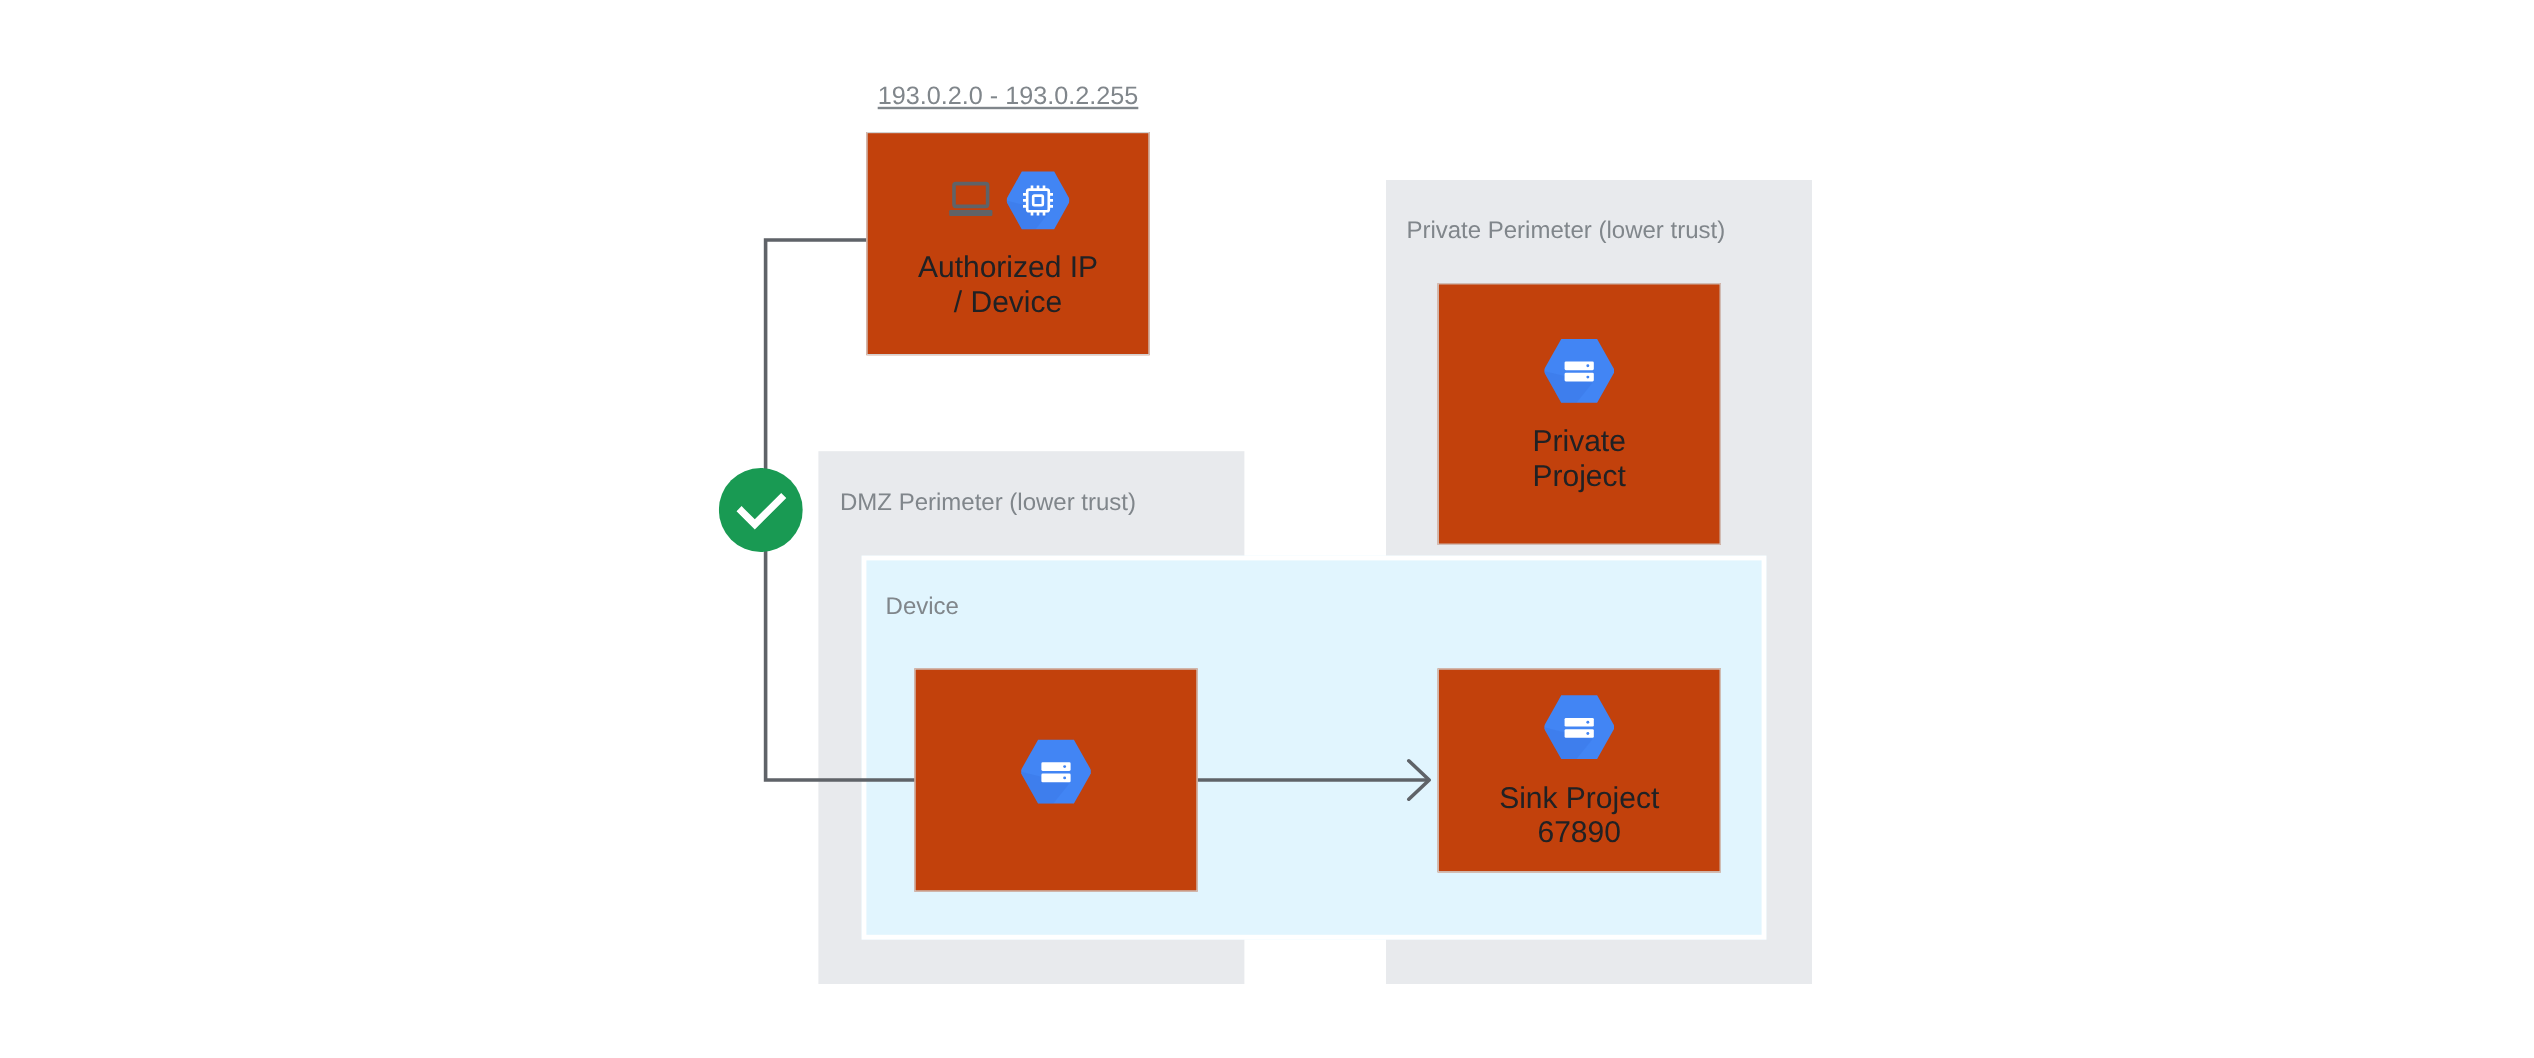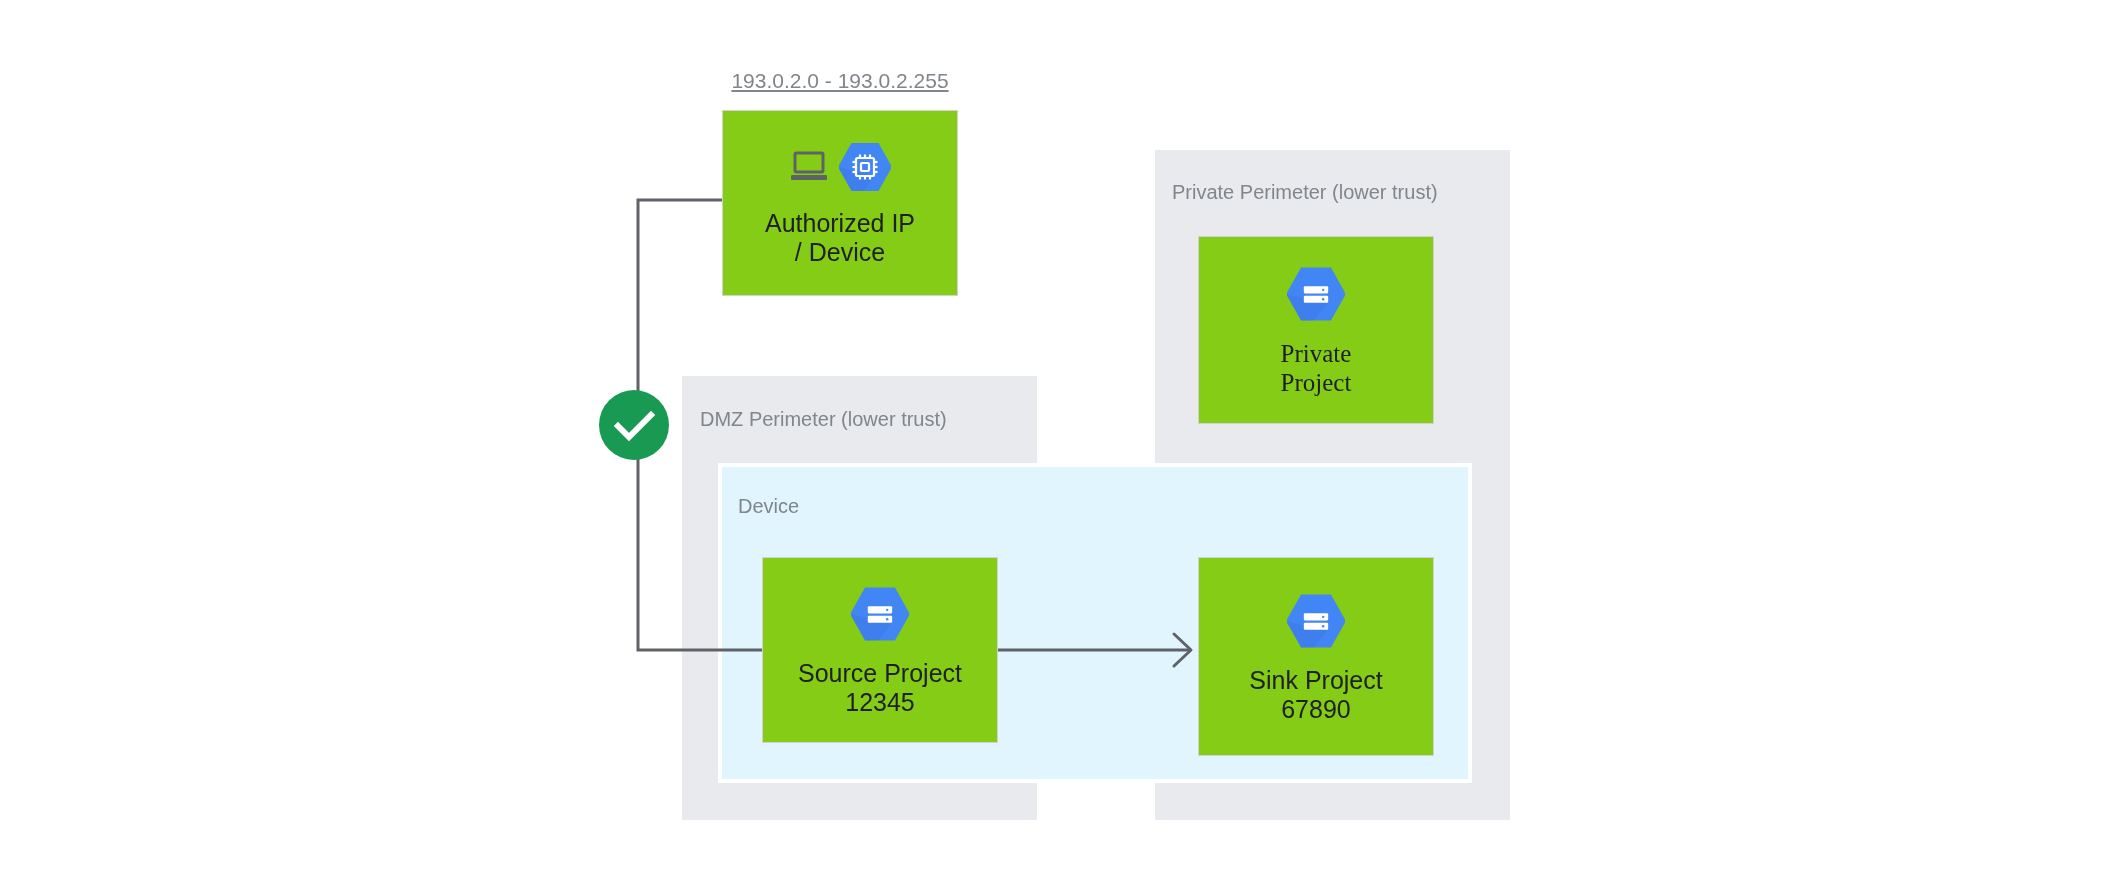--- a/index.html
+++ b/index.html
@@ -76,21 +76,21 @@
   #bridge-label {
     position: absolute;
     left: 738px;
     top: 494px;
     z-index: 6;
   }
 
   
   .node {
     position: absolute;
-    background: #84cc16;
+    background: #c2410c;
     border: 1px solid #D2D2D2;
     box-sizing: border-box;
     display: flex;
     flex-direction: column;
     align-items: center;
     justify-content: center;
     z-index: 5;
   }
   .node-icon {
     display: flex;
@@ -123,34 +123,33 @@
     font-size: 21px;
     line-height: 25px;
     z-index: 6;
     text-decoration: underline;
   }
 
   #private-project-node {
     left: 1198px;
     top: 236px;
     width: 236px;
-    height: 188px;
-    font-family: Liberation Serif, serif;
+    height: 218px;
   }
   #source-project-node {
     left: 762px;
     top: 557px;
     width: 236px;
     height: 186px;
   }
   #sink-project-node {
     left: 1198px;
     top: 557px;
     width: 236px;
-    height: 199px;
+    height: 170px;
   }
 
   
   #connector-svg {
     position: absolute;
     left: 0;
     top: 0;
     width: 2112px;
     height: 882px;
     z-index: 4;
@@ -259,22 +258,20 @@
     <div class="node-icon">
       <svg width="58" height="62" viewBox="0 0 52 56">
         <polygon points="26,1 50,14.5 50,41.5 26,55 2,41.5 2,14.5" fill="#4285F4" transform="rotate(90 26 28)"></polygon>
         <polygon points="26,55 50,41.5 50,30 35,18" fill="#3367D6" opacity="0.22" transform="rotate(90 26 28)"></polygon>
         <rect x="15" y="21" width="22" height="6.5" rx="1" fill="#ffffff"></rect>
         <rect x="15" y="29.5" width="22" height="6.5" rx="1" fill="#ffffff"></rect>
         <circle cx="32.5" cy="24.25" r="1.1" fill="#4285F4"></circle>
         <circle cx="32.5" cy="32.75" r="1.1" fill="#4285F4"></circle>
       </svg>
     </div>
-    <div class="node-label">Source Project
-12345</div>
   </div>
 
   <div class="node" id="sink-project-node">
     <div class="node-icon">
       <svg width="58" height="62" viewBox="0 0 52 56">
         <polygon points="26,1 50,14.5 50,41.5 26,55 2,41.5 2,14.5" fill="#4285F4" transform="rotate(90 26 28)"></polygon>
         <polygon points="26,55 50,41.5 50,30 35,18" fill="#3367D6" opacity="0.22" transform="rotate(90 26 28)"></polygon>
         <rect x="15" y="21" width="22" height="6.5" rx="1" fill="#ffffff"></rect>
         <rect x="15" y="29.5" width="22" height="6.5" rx="1" fill="#ffffff"></rect>
         <circle cx="32.5" cy="24.25" r="1.1" fill="#4285F4"></circle>

